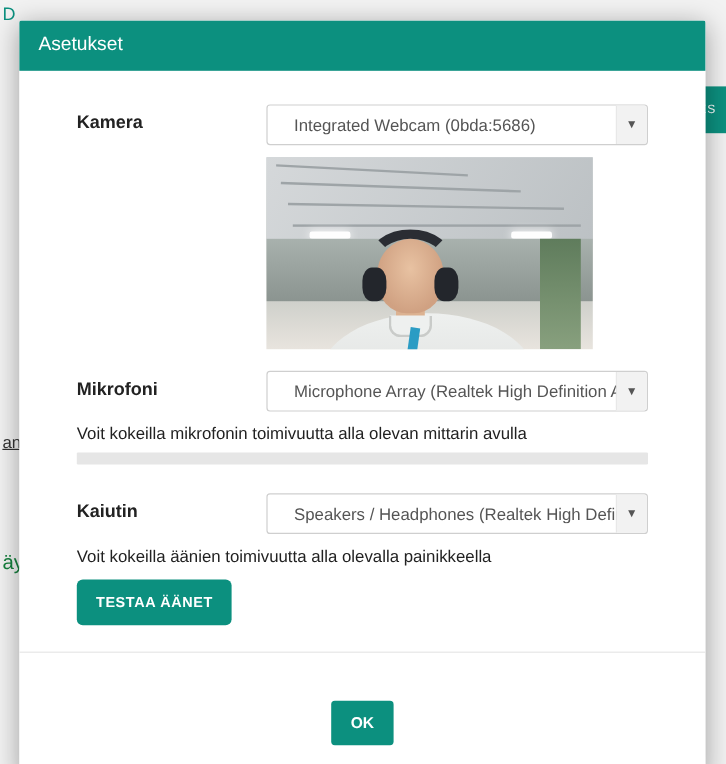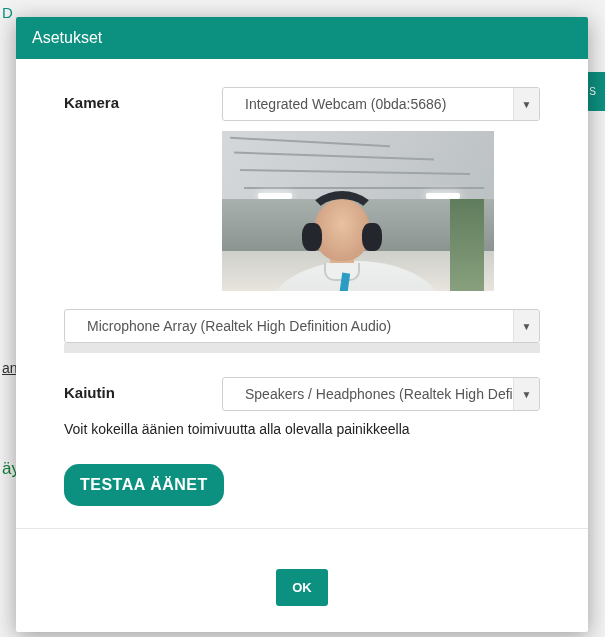--- a/index.html
+++ b/index.html
@@ -147,28 +147,28 @@
       width: 100%;
       height: 10px;
       background: #e6e6e6;
       border-radius: 1px;
       margin-bottom: 24px;
     }
     .btn-test {
       display: inline-block;
       background: #0c907f;
       color: #fff;
-      font-size: 16px;
+      font-size: 12px;
       font-weight: 700;
       letter-spacing: 0.5px;
       padding: 12px 16px;
       border: none;
-      border-radius: 15px;
+      border-radius: 5px;
       cursor: pointer;
-      margin-top: 19px;
+      margin-top: 4px;
     }
     .modal-footer {
       border-top: 1px solid #e7e7e7;
       padding: 20px 0 26px 0;
       text-align: center;
     }
     .btn-ok {
       background: #0c907f;
       color: #fff;
       font-size: 13px;
@@ -226,30 +226,32 @@
           <div class="earcup-l"></div>
           <div class="earcup-r"></div>
           <div class="collar"></div>
           <div class="lanyard"></div>
         </div>
       </div>
     </div>
 
     
     <div class="row" style="margin-top:18px;">
+      <div class="label">Mikrofoni</div>
       <div class="field">
         <div class="select-wrap">
           <select class="dropdown">
             <option>Microphone Array (Realtek High Definition Audio)</option>
           </select>
           <span class="chev">▼</span>
         </div>
       </div>
     </div>
 
+    <div class="helptext">Voit kokeilla mikrofonin toimivuutta alla olevan mittarin avulla</div>
     <div class="meter"></div>
 
     
     <div class="row">
       <div class="label">Kaiutin</div>
       <div class="field">
         <div class="select-wrap">
           <select class="dropdown">
             <option>Speakers / Headphones (Realtek High Definition Audio)</option>
           </select>

